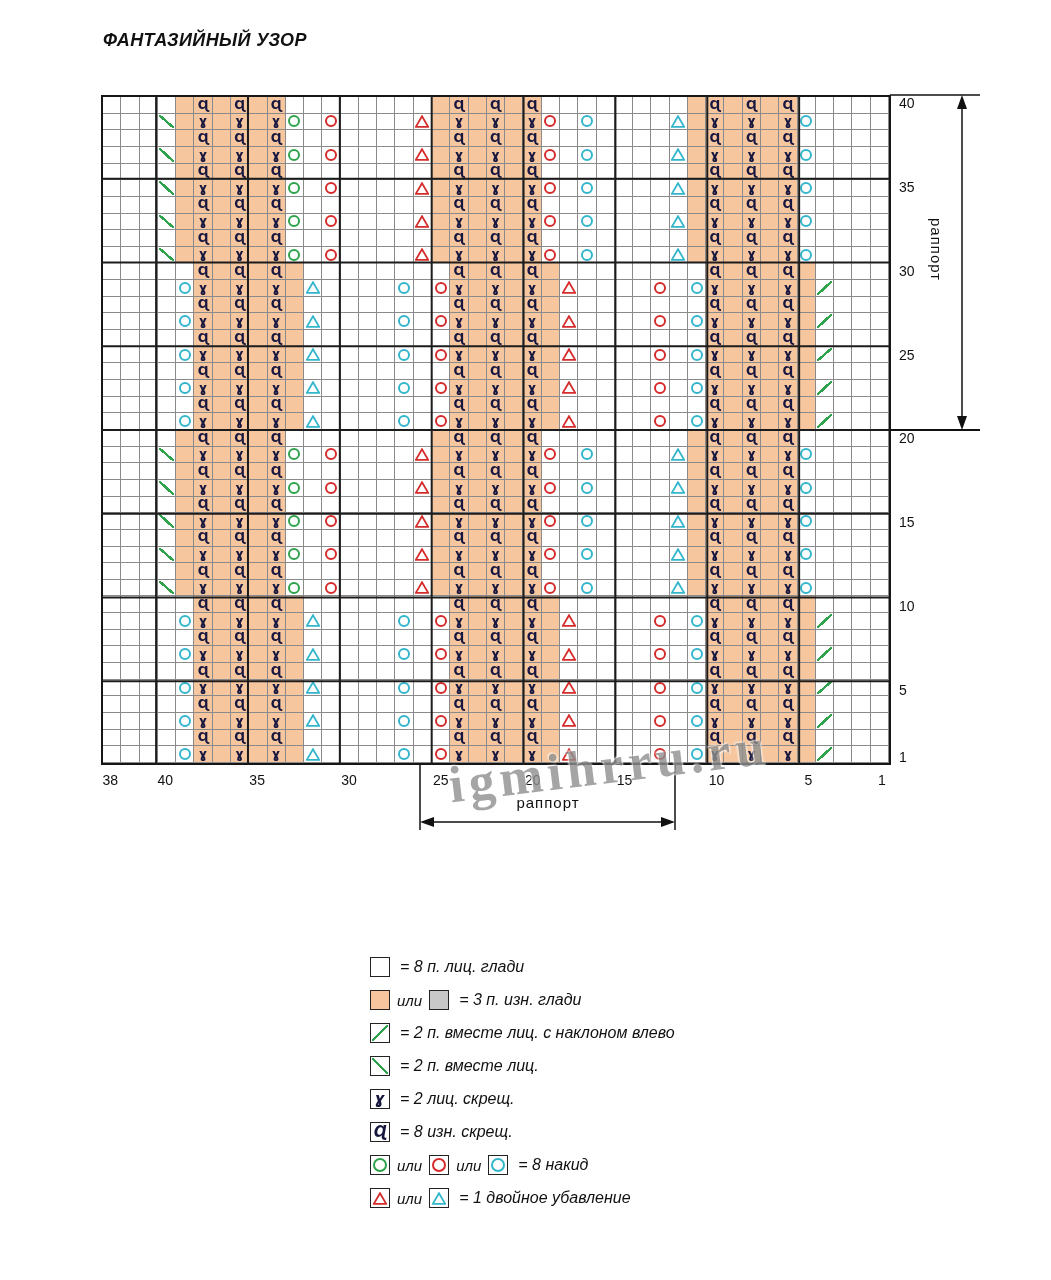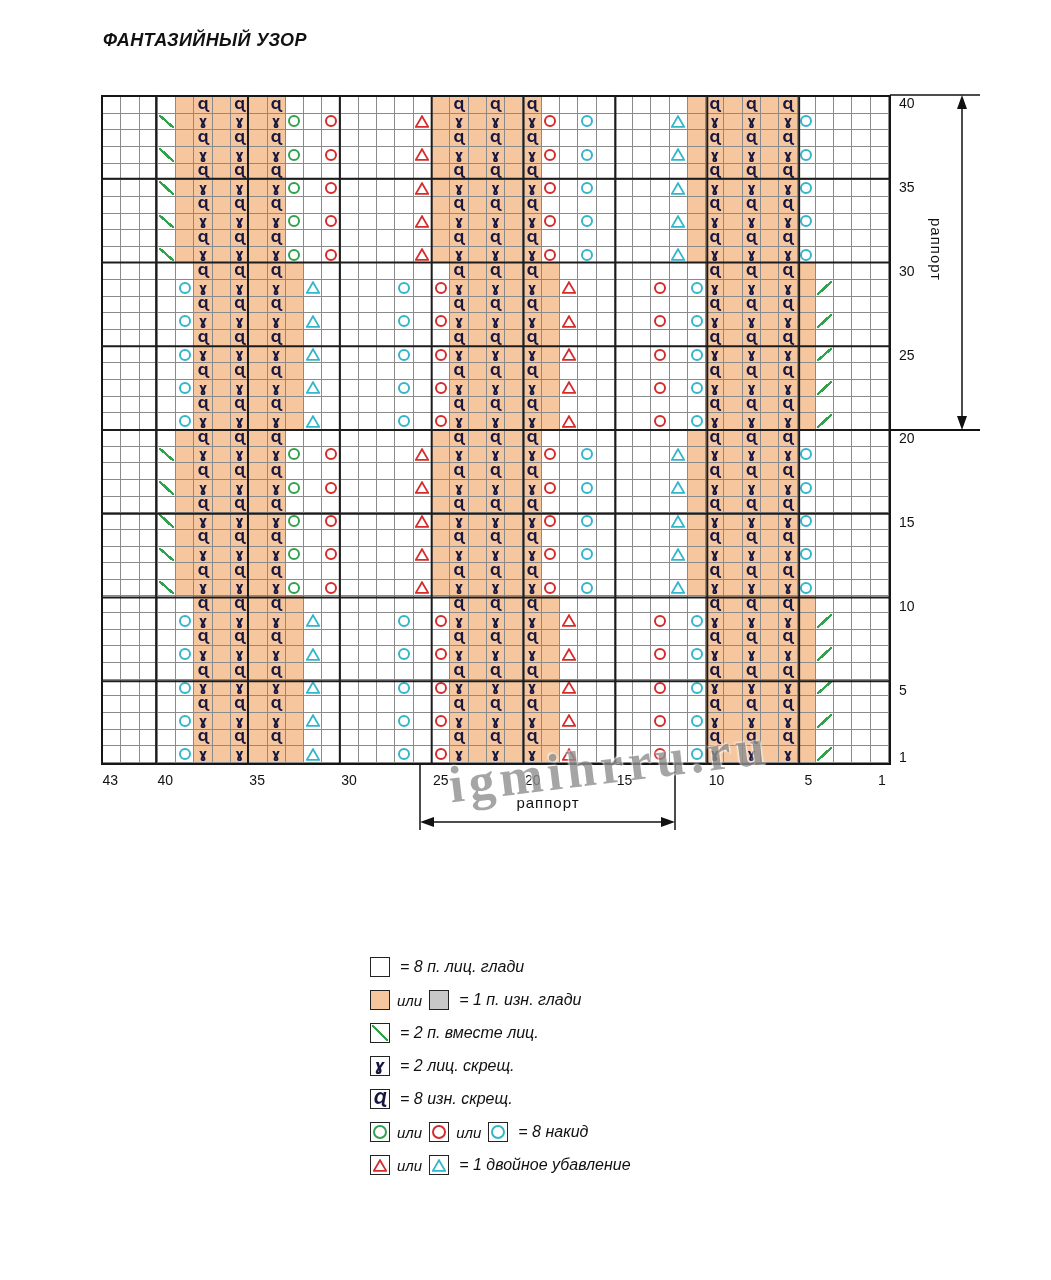--- a/index.html
+++ b/index.html
@@ -2938,21 +2938,27 @@
   <div class="legend">
     <div>
         <div class="legend-item">
           <div class="sw"></div>
           <span class="txt">= 8 п. лиц. глади</span>
         </div>
         <div class="legend-item">
           <div class="sw" style="background: rgb(246, 199, 159);"></div>
           <span class="legend-or">или</span>
           <div class="sw" style="background: rgb(200, 200, 200);"></div>
-          <span class="txt">= 1 п. изн. глади</span>
+          <span class="txt">= 3 п. изн. глади</span>
+        </div>
+        <div class="legend-item">
+          <div class="sw">
+            <span class="slash" style="background-image: linear-gradient(to right bottom, transparent 44%, rgb(47, 162, 76) 44%, rgb(47, 162, 76) 56%, transparent 56%);"></span>
+          </div>
+          <span class="txt">= 2 п. вместе лиц. с наклоном влево</span>
         </div>
         <div class="legend-item">
           <div class="sw">
             <span class="slash" style="background-image: linear-gradient(to right top, transparent 44%, rgb(47, 162, 76) 44%, rgb(47, 162, 76) 56%, transparent 56%);"></span>
           </div>
           <span class="txt">= 2 п. вместе лиц.</span>
         </div>
         <div class="legend-item">
           <div class="sw">
             <span class="sym-text">ɣ</span>
@@ -2998,21 +3004,21 @@
 
 <div class="row-num" style="left: 899px; top: 95.375px;">40</div>
     <div class="row-num" style="left: 899px; top: 179.125px;">35</div>
     <div class="row-num" style="left: 899px; top: 262.875px;">30</div>
     <div class="row-num" style="left: 899px; top: 346.625px;">25</div>
     <div class="row-num" style="left: 899px; top: 430.375px;">20</div>
     <div class="row-num" style="left: 899px; top: 514.125px;">15</div>
     <div class="row-num" style="left: 899px; top: 597.875px;">10</div>
     <div class="row-num" style="left: 899px; top: 681.625px;">5</div>
     <div class="row-num" style="left: 899px; top: 748.625px;">1</div>
-    <div class="col-num" style="left: 97.186px; top: 772px;">43</div>
+    <div class="col-num" style="left: 97.186px; top: 772px;">38</div>
     <div class="col-num" style="left: 152.302px; top: 772px;">40</div>
     <div class="col-num" style="left: 244.163px; top: 772px;">35</div>
     <div class="col-num" style="left: 336.023px; top: 772px;">30</div>
     <div class="col-num" style="left: 427.884px; top: 772px;">25</div>
     <div class="col-num" style="left: 519.744px; top: 772px;">20</div>
     <div class="col-num" style="left: 611.605px; top: 772px;">15</div>
     <div class="col-num" style="left: 703.465px; top: 772px;">10</div>
     <div class="col-num" style="left: 795.326px; top: 772px;">5</div>
     <div class="col-num" style="left: 868.814px; top: 772px;">1</div>
   </div>

